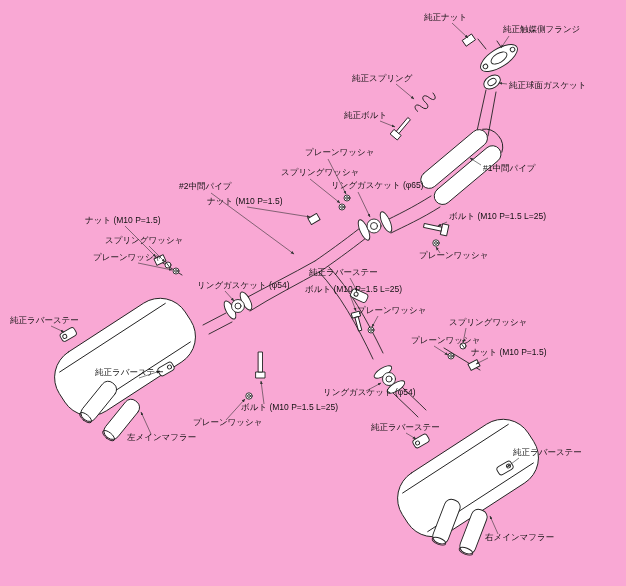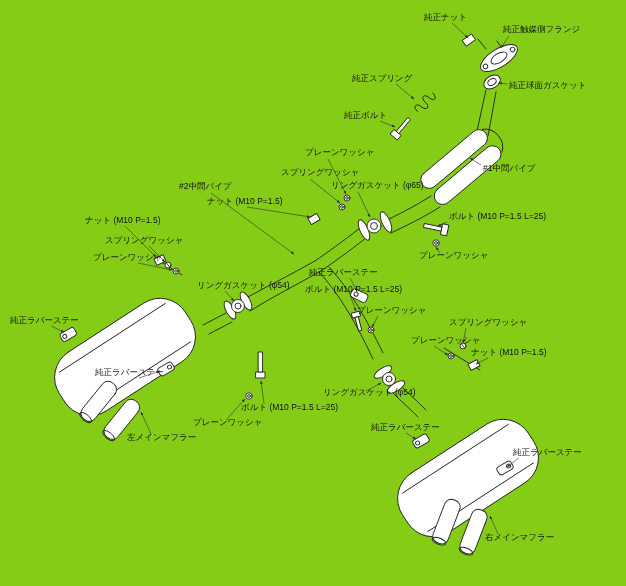--- a/index.html
+++ b/index.html
@@ -1,17 +1,17 @@
 <!DOCTYPE html>
 <html><head>
 <meta charset="utf-8">
 <style>
   html,body{margin:0;padding:0;background:#fff;}
   .stage{
-    position:relative;width:626px;height:586px;background:#84cc16;
+    position:relative;width:626px;height:586px;background:#f9a8d4;
     font-family:"Liberation Sans",sans-serif;overflow:hidden;
   }
   .stage svg{position:absolute;left:0;top:0;}
   .art{stroke:#222;fill:none;stroke-width:0.9;stroke-linecap:round;stroke-linejoin:round;}
   .wf{fill:#ffffff;}
   .leaders{stroke:#333;stroke-width:0.6;fill:none;}
   .labels text{font-size:8.5px;fill:#111;font-family:"Liberation Sans",sans-serif;}
 </style>
 </head>
 <body>

